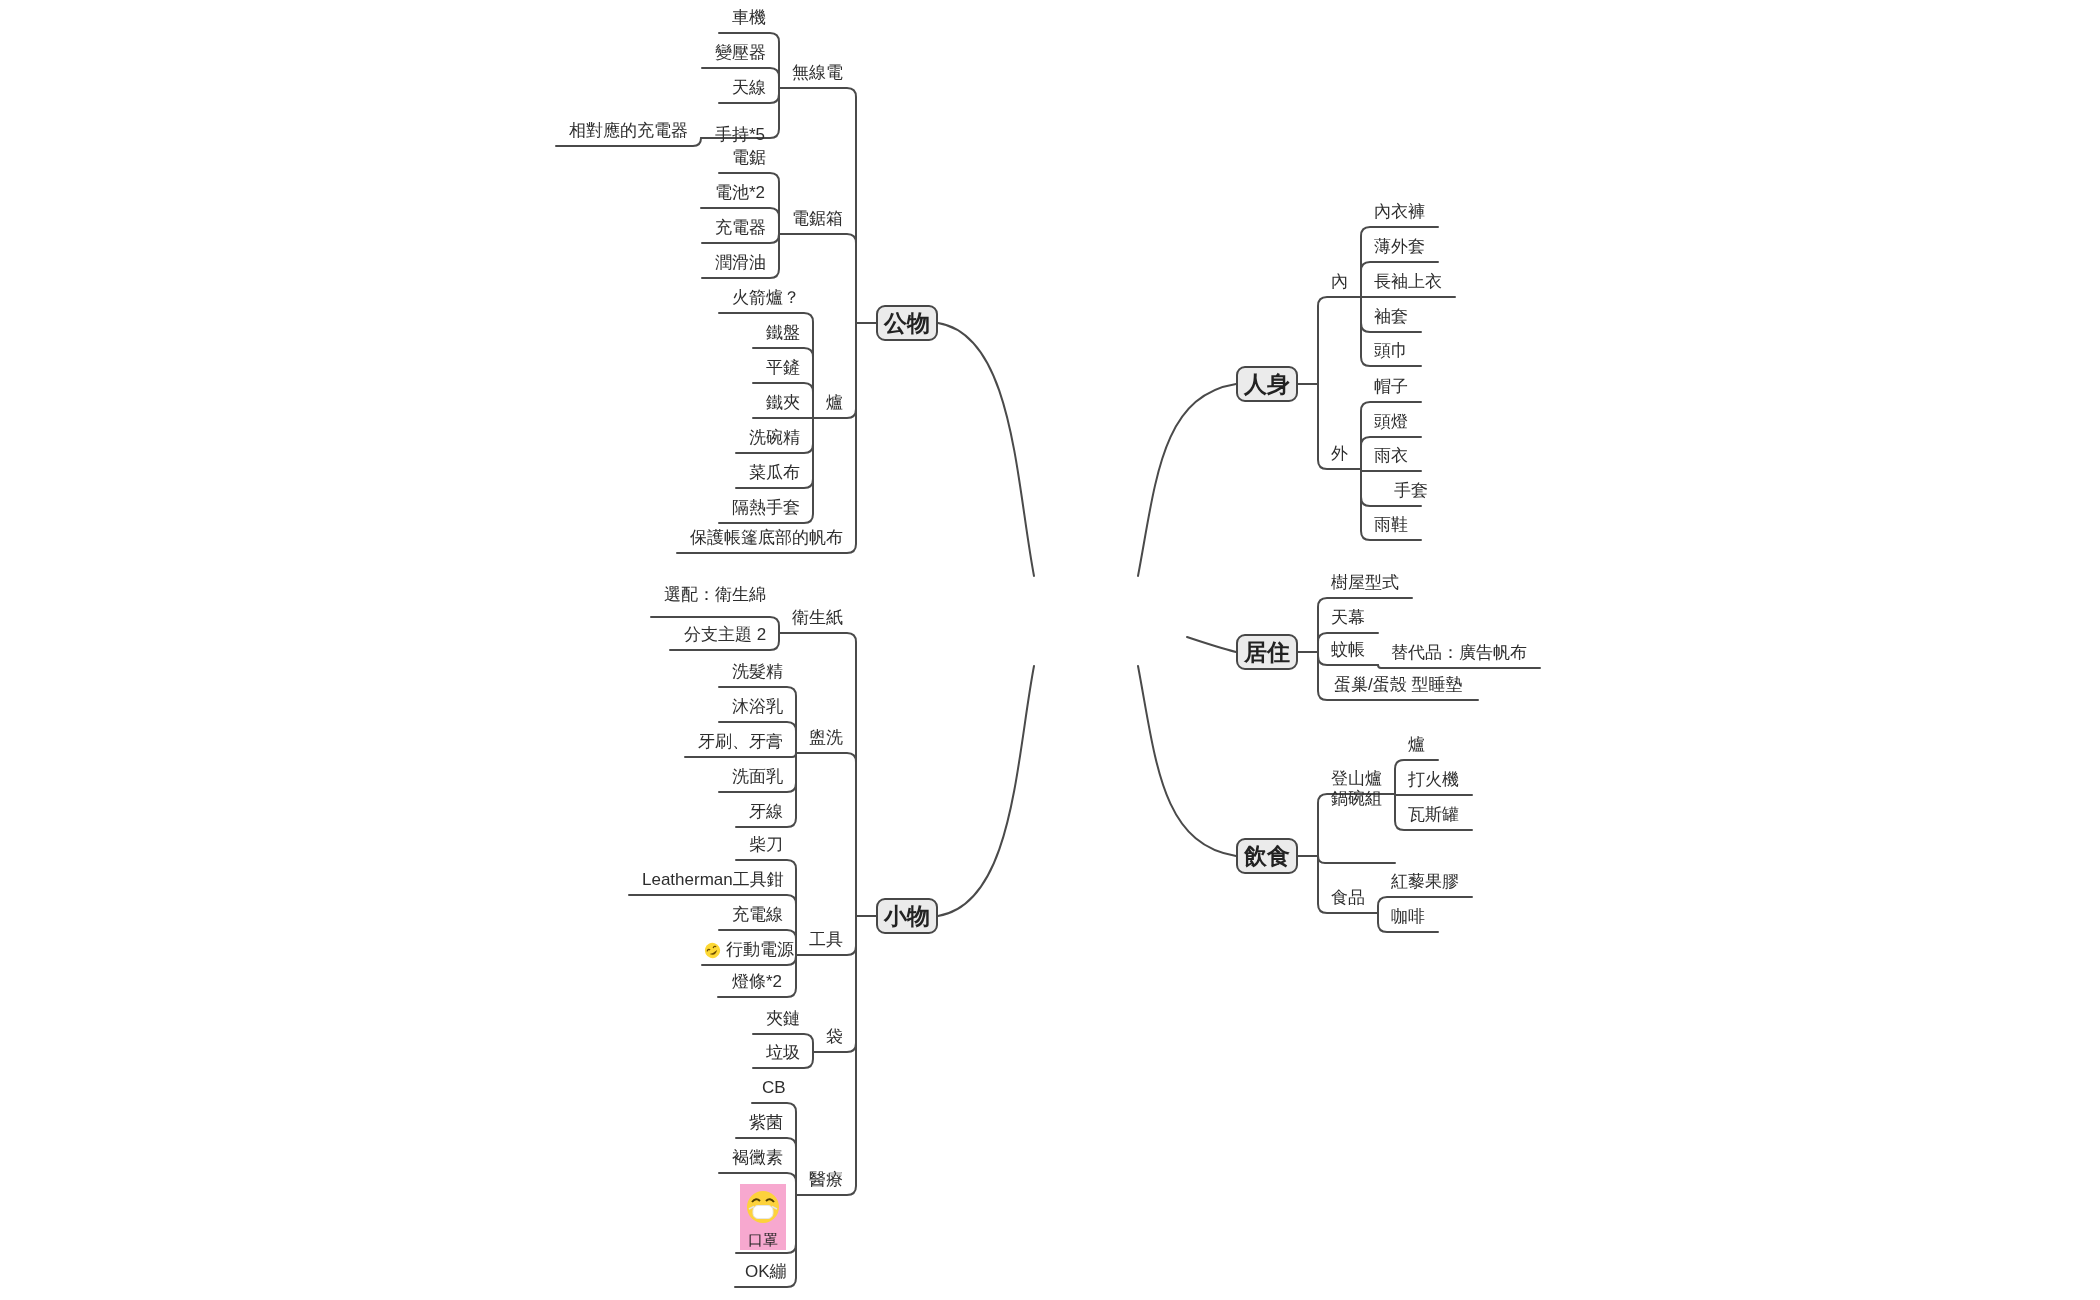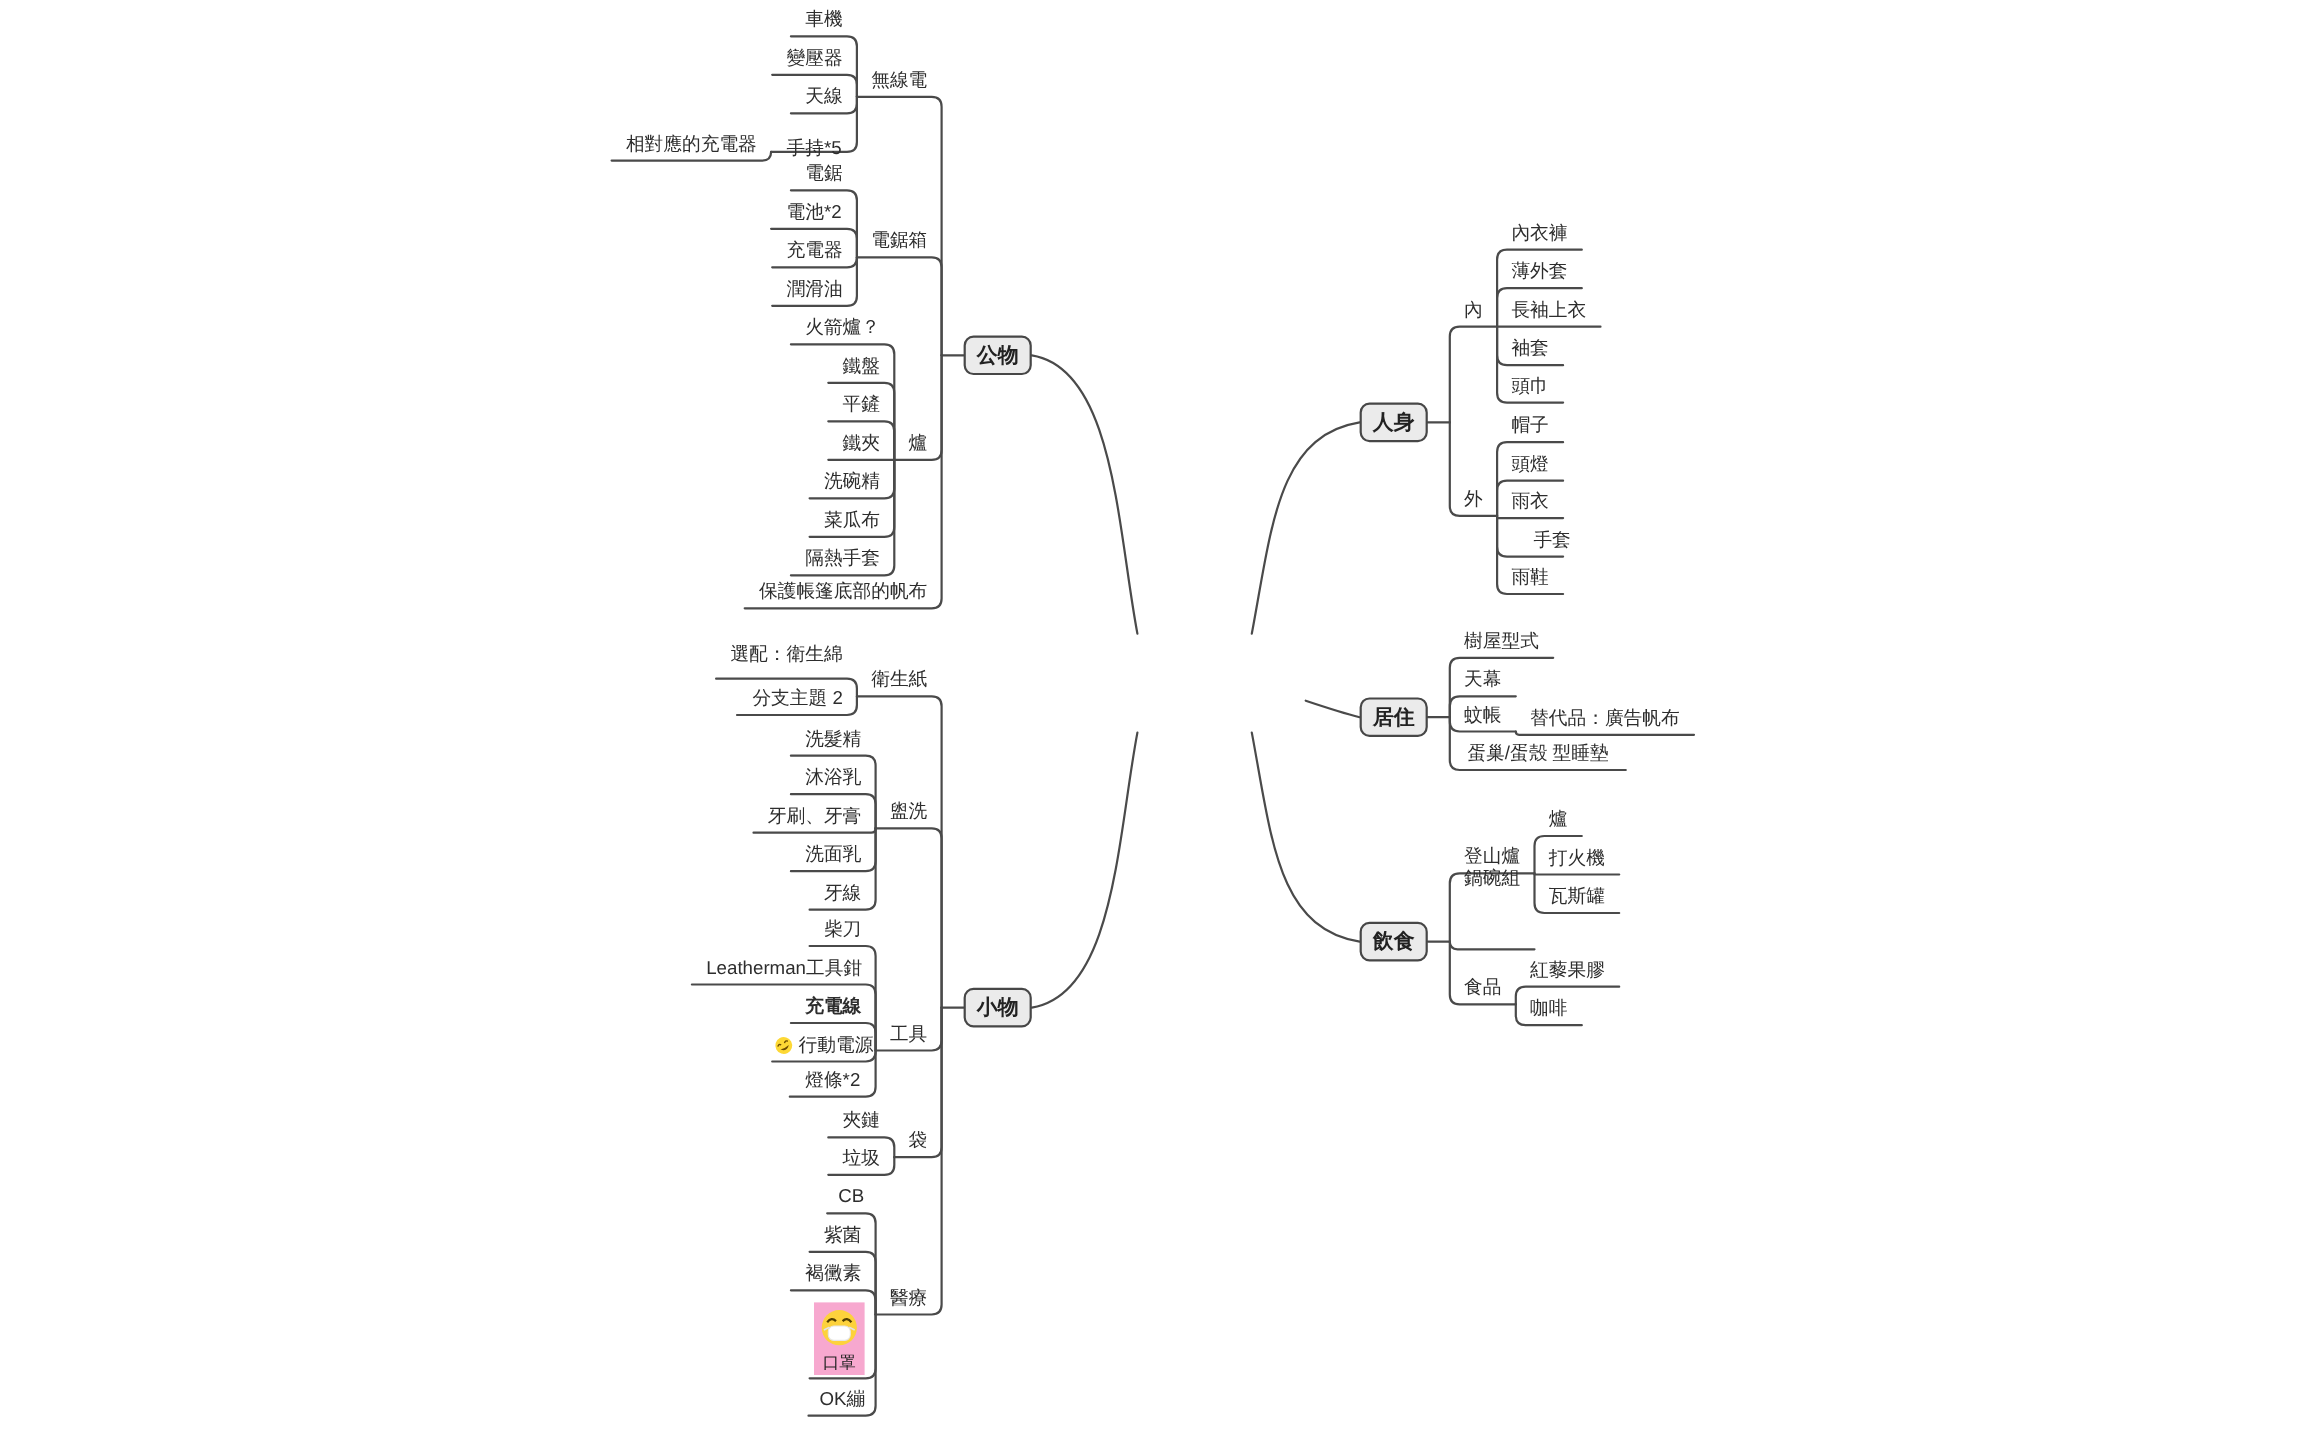--- a/index.html
+++ b/index.html
@@ -4,21 +4,21 @@
 <style>
   html,body{margin:0;padding:0;background:#ffffff;}
   #stage{position:relative;width:2100px;height:1300px;overflow:hidden;
          font-family:"Liberation Sans",sans-serif;background:#ffffff;}
   #connectors{position:absolute;left:0;top:0;}
   #connectors path{fill:none;stroke:#4a4a4a;stroke-width:2;stroke-linejoin:round;stroke-linecap:round;}
   .topic{position:absolute;font-size:17px;color:#2d2d2d;white-space:nowrap;height:22px;line-height:22px;
          display:flex;align-items:center;justify-content:center;gap:5px;}
   .branch{position:absolute;width:62px;height:36px;background:#ebebeb;border:2.5px solid #474747;
           border-radius:9px;display:flex;align-items:center;justify-content:center;
-          font-size:19px;font-weight:600;color:#222;box-sizing:border-box;cursor:default;}
+          font-size:23px;font-weight:600;color:#222;box-sizing:border-box;cursor:default;}
   .center-node{position:absolute;width:202px;height:90px;background:#1886d2;border-radius:10px;color:#fff;
           font-weight:bold;font-size:29px;line-height:1.32;display:flex;align-items:center;justify-content:center;
           text-align:center;padding:0 8px;box-sizing:border-box;}
   .imgnode{position:absolute;width:46px;height:66px;background:#f7a8cf;box-sizing:border-box;
           display:flex;flex-direction:column;align-items:center;justify-content:space-between;padding:5px 0 2px;}
   .imgnode .lbl{font-size:15px;color:#222;line-height:16px;}
   .emoji-icon{display:inline-flex;align-items:center;}
 </style>
 </head>
 <body>
@@ -274,21 +274,21 @@
     </div>
     <div class="topic" style="left: 809px; top: 929px;">
       <span>工具</span>
     </div>
     <div class="topic" style="left: 749px; top: 834px;">
       <span>柴刀</span>
     </div>
     <div class="topic" style="left: 642px; top: 869px;">
       <span>Leatherman工具鉗</span>
     </div>
-    <div class="topic" style="left: 732px; top: 904px; font-weight: bold;">
+    <div class="topic" style="left: 732px; top: 904px;">
       <span>充電線</span>
     </div>
     <div class="topic" style="left: 704px; top: 939px;">
       <span class="emoji-icon">
         <svg width="17" height="17" viewBox="0 0 20 20" style="transform:rotate(-28deg)">
           <circle cx="10" cy="10" r="9" fill="#fdd835"></circle>
           <path d="M4 8 Q6 5.5 8 8" stroke="#6d4c00" stroke-width="1.5" fill="none"></path>
           <path d="M12 8 Q14 5.5 16 8" stroke="#6d4c00" stroke-width="1.5" fill="none"></path>
           <path d="M5 12 Q10 18 15 12 Q10 13.5 5 12" fill="#6d4c00"></path>
         </svg>

